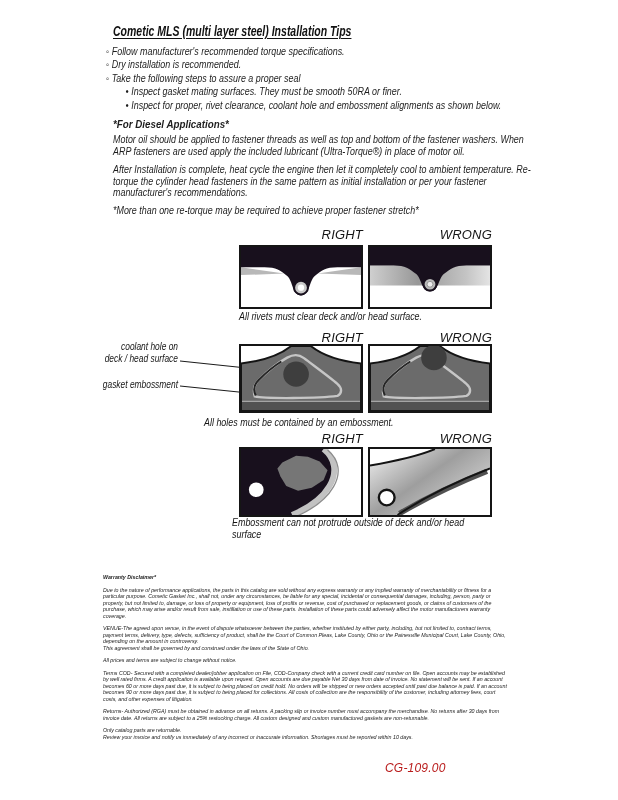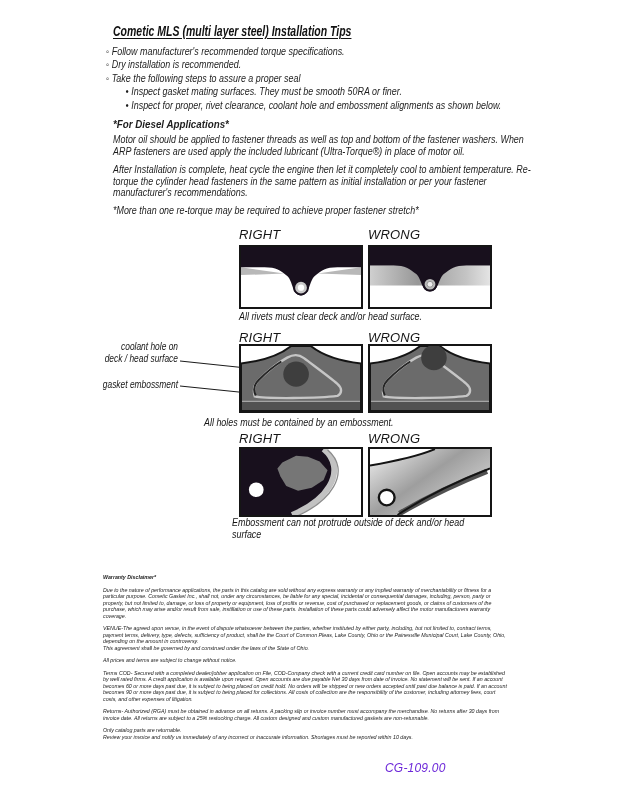--- a/index.html
+++ b/index.html
@@ -9,33 +9,33 @@
   .cond{transform:scaleX(.85);transform-origin:0 0;}
   .title{position:absolute;left:113px;top:23px;font-size:14px;font-weight:bold;white-space:nowrap;
          text-decoration:underline;text-underline-offset:2px;transform:scaleX(.75);transform-origin:0 0;color:#111;}
   .tips{position:absolute;left:106px;top:45px;width:560px;font-size:10.5px;line-height:13.4px;}
   .b{display:flex;}
   .bm{margin-right:3px;}
   .sub{margin-left:23px;}
   .diesel-h{position:absolute;left:113px;top:118px;font-size:11.5px;font-weight:bold;white-space:nowrap;}
   .para{position:absolute;left:113px;width:492px;font-size:10.5px;line-height:11.5px;}
   .p1{top:134px;} .p2{top:164px;} .p3{top:205px;}
-  .dg-label{position:absolute;width:124px;text-align:left;font-size:13px;letter-spacing:.2px;color:#151515;}
+  .dg-label{position:absolute;width:124px;text-align:right;font-size:13px;letter-spacing:.2px;color:#151515;}
   .dbox{position:absolute;width:124px;border:2px solid #151515;background:#fff;box-sizing:border-box;}
   .dbox svg{display:block;width:100%;height:100%;}
   .cap{position:absolute;font-size:10.5px;white-space:nowrap;transform:scaleX(.85);transform-origin:0 0;color:#161616;}
   .cap3{white-space:normal;width:290px;line-height:11.6px;}
   .ann{position:absolute;left:58px;width:120px;text-align:right;font-size:10px;line-height:12px;
        transform:scaleX(.84);transform-origin:100% 0;color:#161616;}
   .leader{position:absolute;left:178px;top:340px;width:122px;height:62px;}
   .disc{position:absolute;left:103px;top:574px;width:460px;font-size:6px;line-height:6.5px;
         transform:scaleX(.88);transform-origin:0 0;color:#222;}
   .disc-h{font-weight:bold;margin-bottom:6px;}
   .d-para{margin-bottom:6px;}
-  .footer-code{position:absolute;left:385px;top:761px;font-size:12px;letter-spacing:.2px;color:#6d28d9;}
+  .footer-code{position:absolute;left:385px;top:761px;font-size:12px;letter-spacing:.2px;color:#b91c1c;}
 </style>
 </head>
 <body>
 
 <div class="page">
 
   <div class="title">Cometic MLS (multi layer steel) Installation Tips</div>
 
   <div class="tips cond">
       <div class="b">

